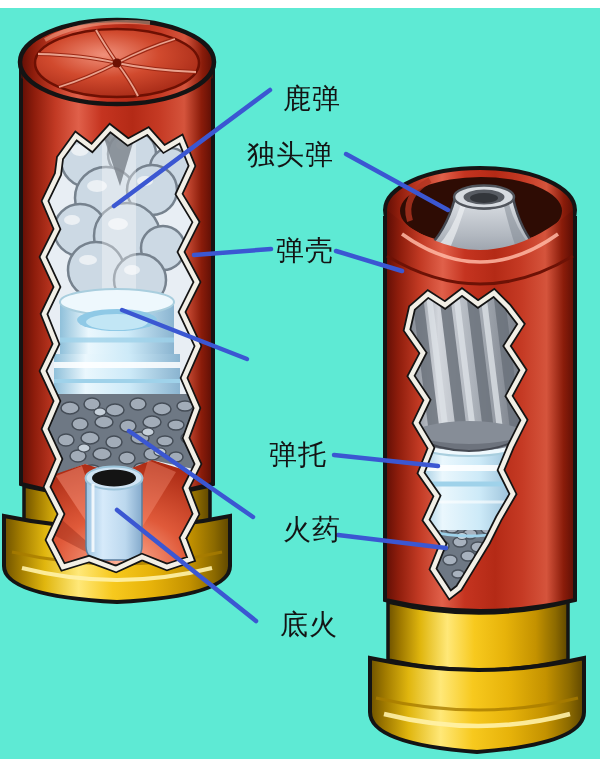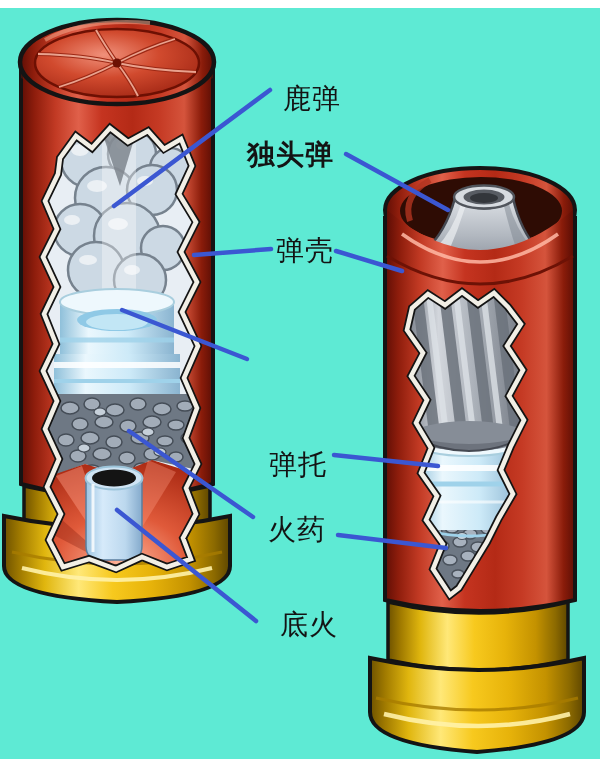--- a/index.html
+++ b/index.html
@@ -338,18 +338,18 @@
     <line x1="336" y1="243" x2="402" y2="263"></line>
     <line x1="247" y1="351" x2="122" y2="302"></line>
     <line x1="334" y1="447" x2="438" y2="458"></line>
     <line x1="253" y1="509" x2="129" y2="423"></line>
     <line x1="338" y1="527" x2="446" y2="540"></line>
     <line x1="256" y1="613" x2="117" y2="502"></line>
   </g>
 </svg>
 
   <div class="lbl" style="left:283px;top:76px;">鹿弹</div>
-  <div class="lbl" style="left:247px;top:132px;font-weight:bold;">独头弹</div>
+  <div class="lbl" style="left:247px;top:132px;">独头弹</div>
   <div class="lbl" style="left:276px;top:228px;">弹壳</div>
-  <div class="lbl" style="left:269px;top:442px;">弹托</div>
-  <div class="lbl" style="left:268px;top:507px;">火药</div>
+  <div class="lbl" style="left:269px;top:432px;">弹托</div>
+  <div class="lbl" style="left:283px;top:507px;">火药</div>
   <div class="lbl" style="left:280px;top:602px;">底火</div>
 </div>
 
 </body></html>

